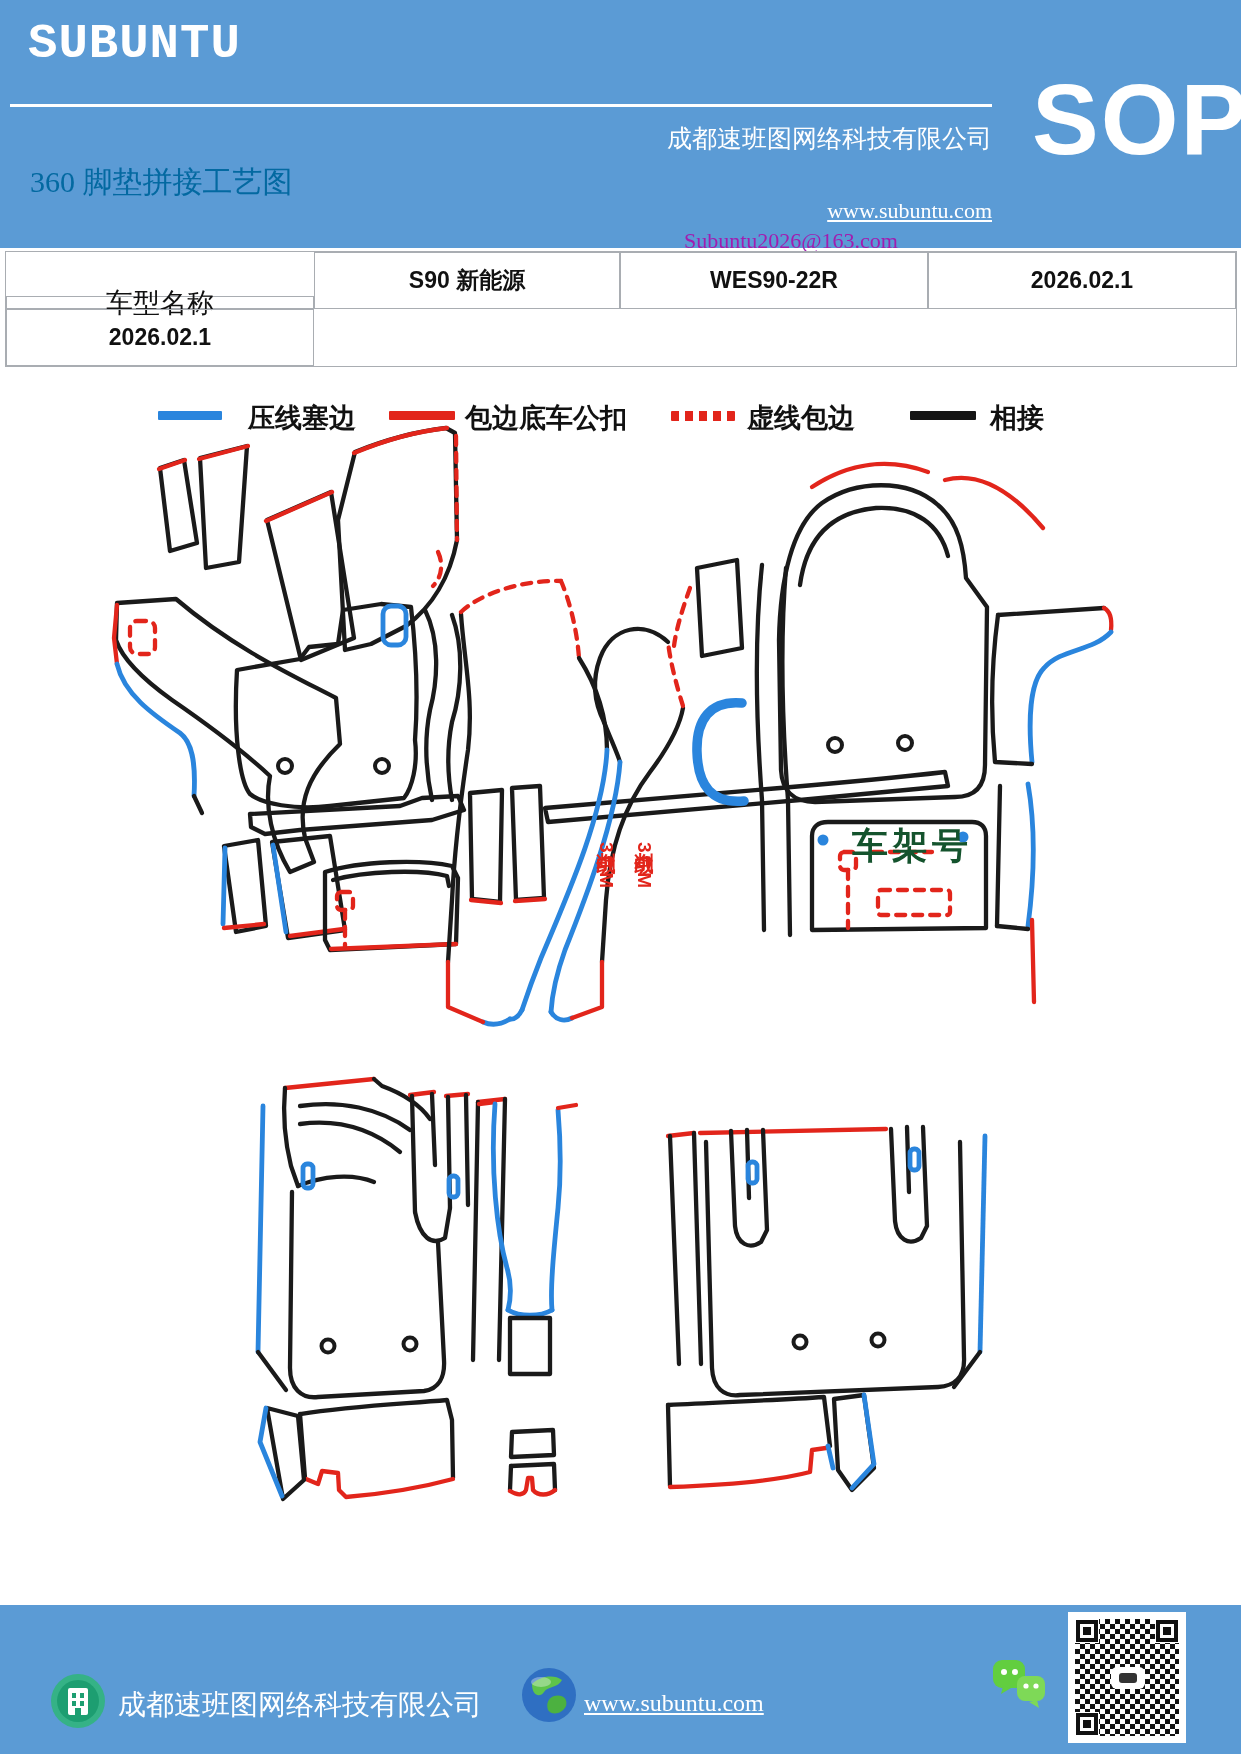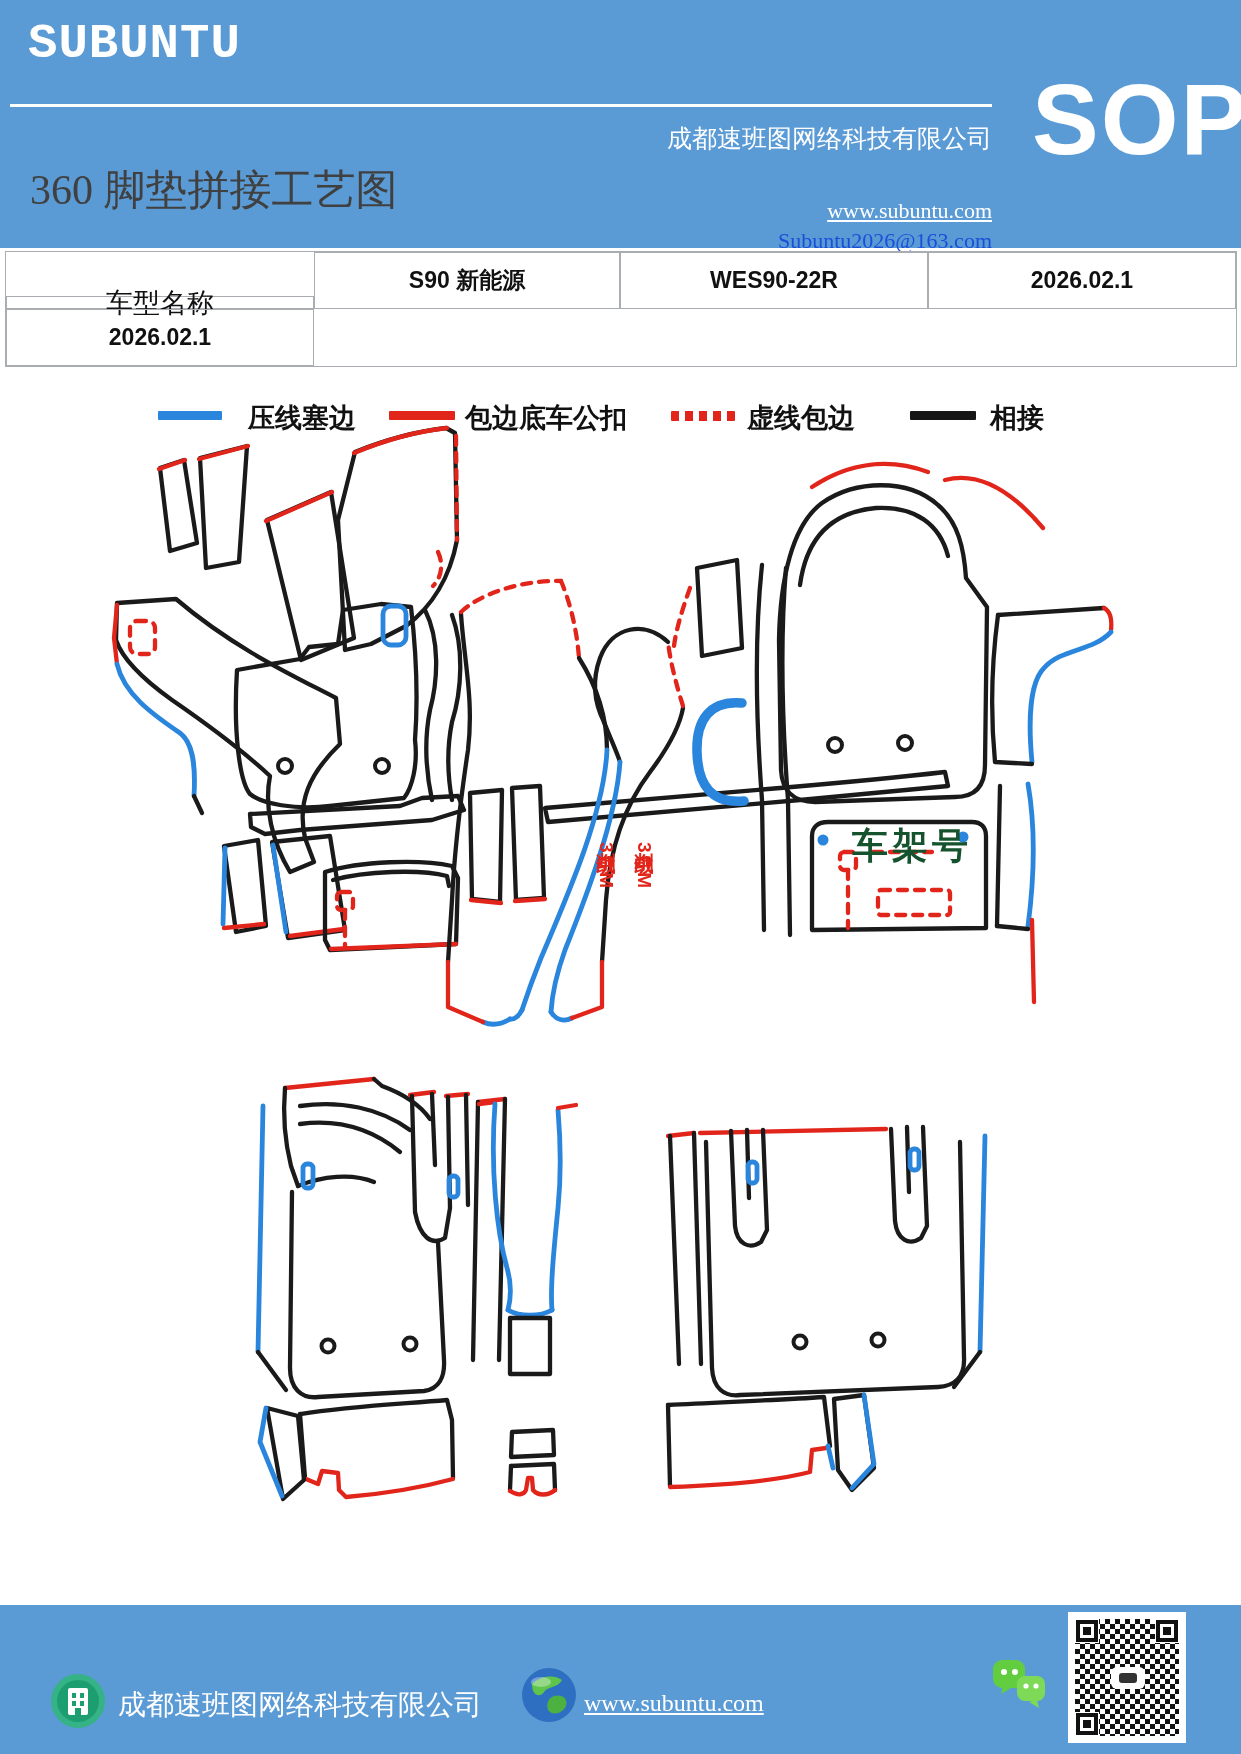--- a/index.html
+++ b/index.html
@@ -5,26 +5,26 @@
   html,body{margin:0;padding:0;}
   body{width:1241px;height:1754px;position:relative;background:#fff;
        font-family:"Liberation Sans",sans-serif;overflow:hidden;}
   .abs{position:absolute;}
 
   
   .hdr{left:0;top:0;width:1241px;height:248px;background:#5b9bd5;}
   .brand{left:28px;top:16px;color:#fff;font-size:49px;font-weight:900;letter-spacing:1px;
          font-family:Liberation Mono, monospace;}
   .hdr-line{left:10px;top:104px;width:982px;height:3px;background:#fff;}
-  .doc-title{left:30px;top:162px;color:#404040;font-size:42px;font-family:"Liberation Serif",serif;}
+  .doc-title{left:30px;top:162px;color:#0369a1;font-size:30px;font-family:"Liberation Serif",serif;}
   .hdr-right{left:590px;top:122px;width:402px;text-align:right;color:#fff;}
   .hdr-company{font-size:25px;font-family:"Liberation Serif",serif;}
   .hdr-web{left:590px;top:198px;width:402px;text-align:right;color:#fff;font-size:22px;
            text-decoration:underline;font-family:"Liberation Serif",serif;}
-  .hdr-mail{left:590px;top:228px;width:402px;text-align:right;color:#1d4ed8;font-size:22px;
+  .hdr-mail{left:590px;top:228px;width:402px;text-align:center;color:#a21caf;font-size:22px;
             font-family:"Liberation Serif",serif;}
   .sop{left:1032px;top:62px;color:#fff;font-size:100px;font-weight:800;letter-spacing:2px;}
 
   
   .tbl{left:5px;top:251px;width:1230px;height:114px;display:grid;
        grid-template-columns:308px 306px 308px 308px;grid-template-rows:57px 57px;
        border:1.5px solid #a9adb2;background:#fff;}
   .cell{border:0.8px solid #a9adb2;display:flex;align-items:center;justify-content:center;
         color:#111;}
   .cell.lab{font-size:27px;font-family:Liberation Serif, serif;margin-top:44px;}

